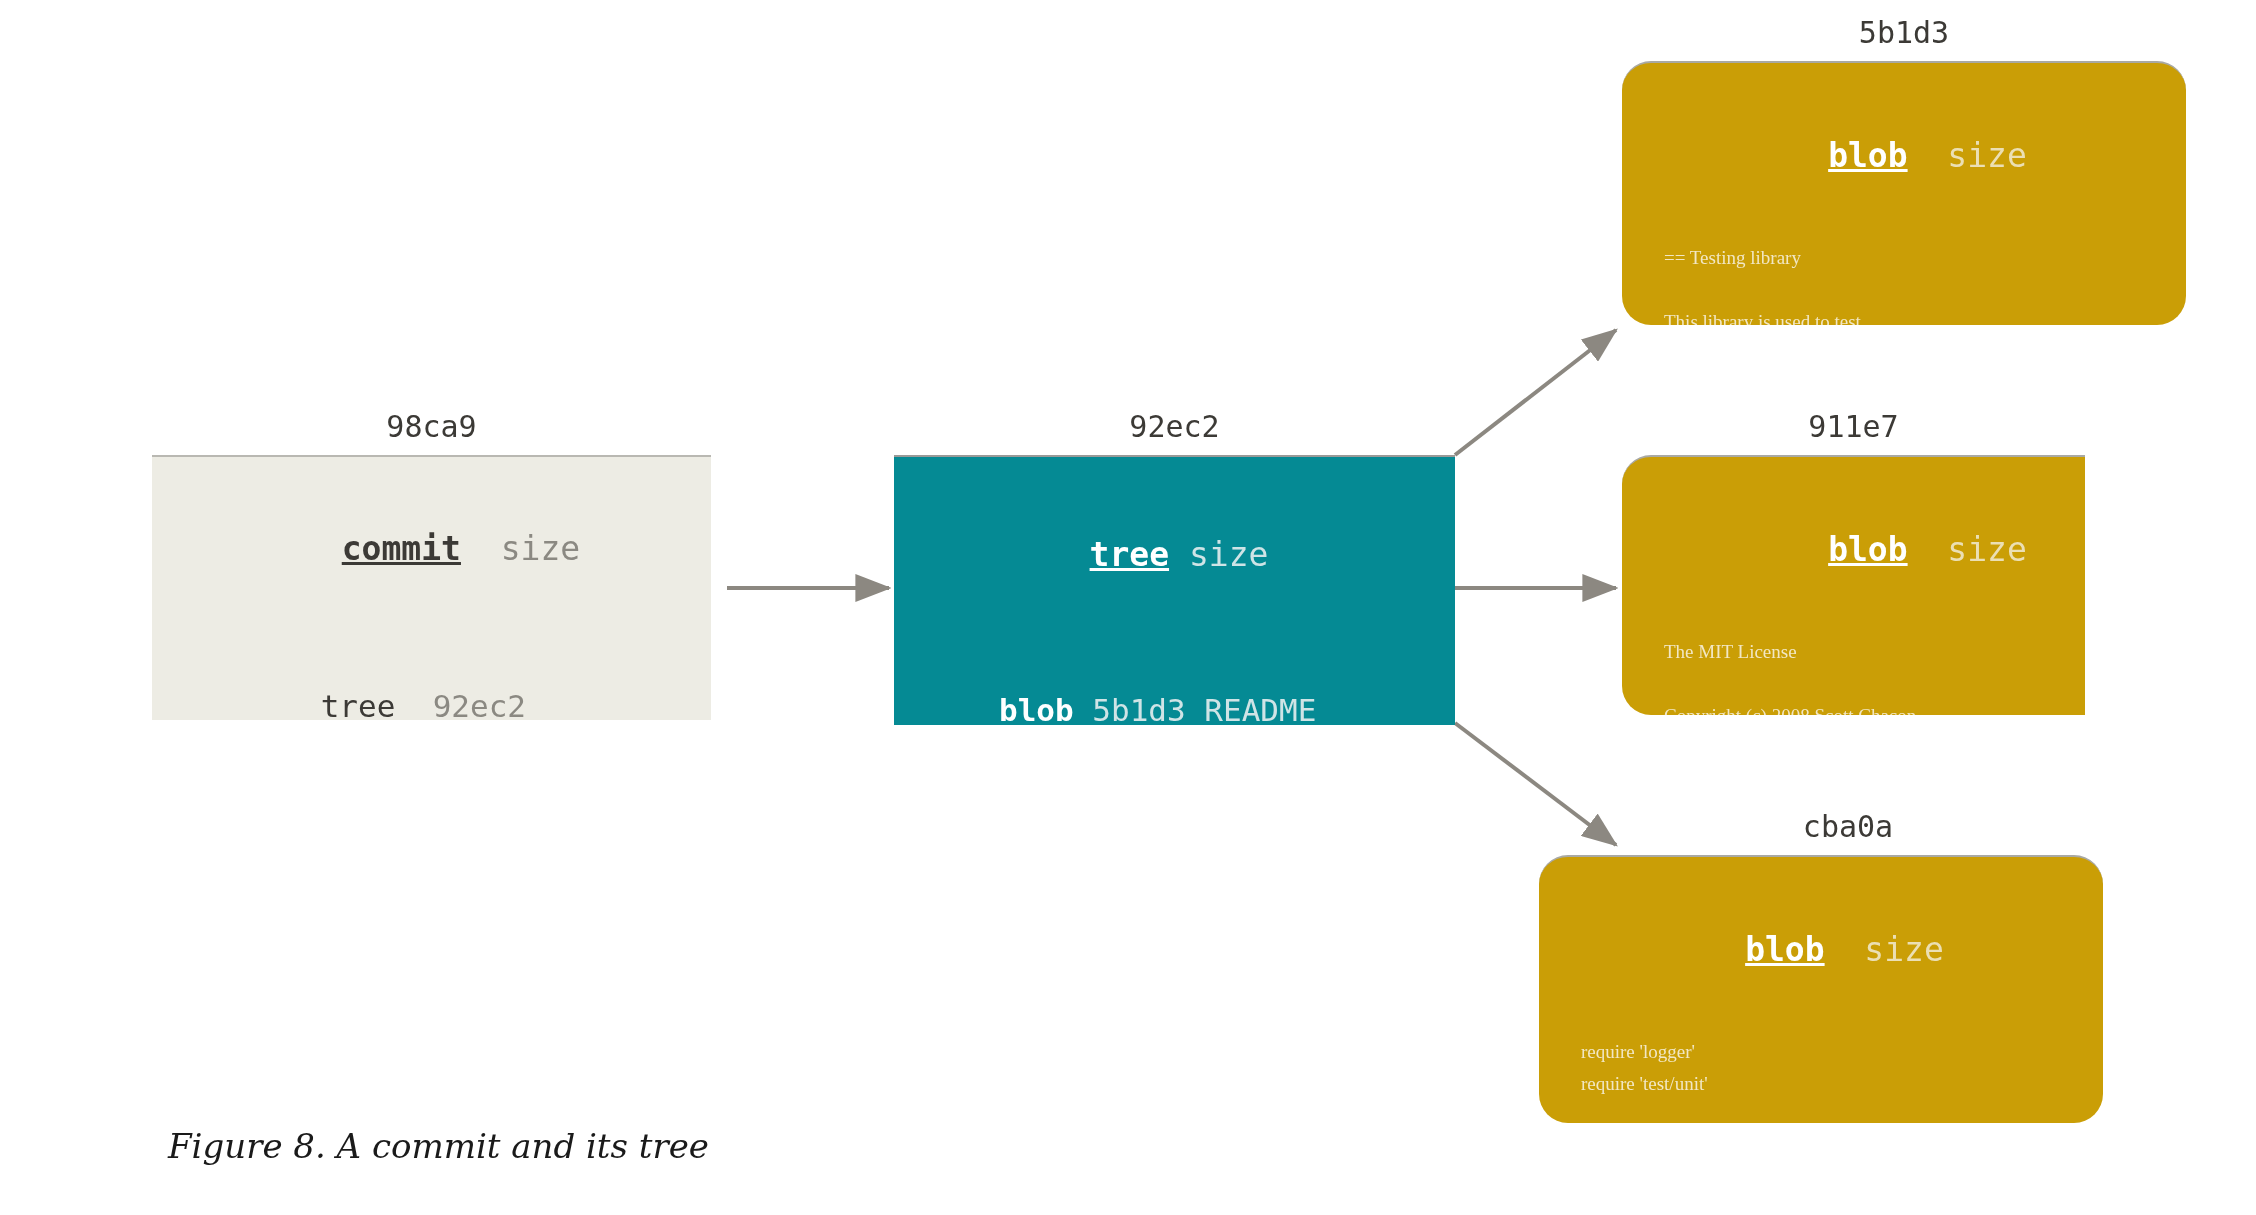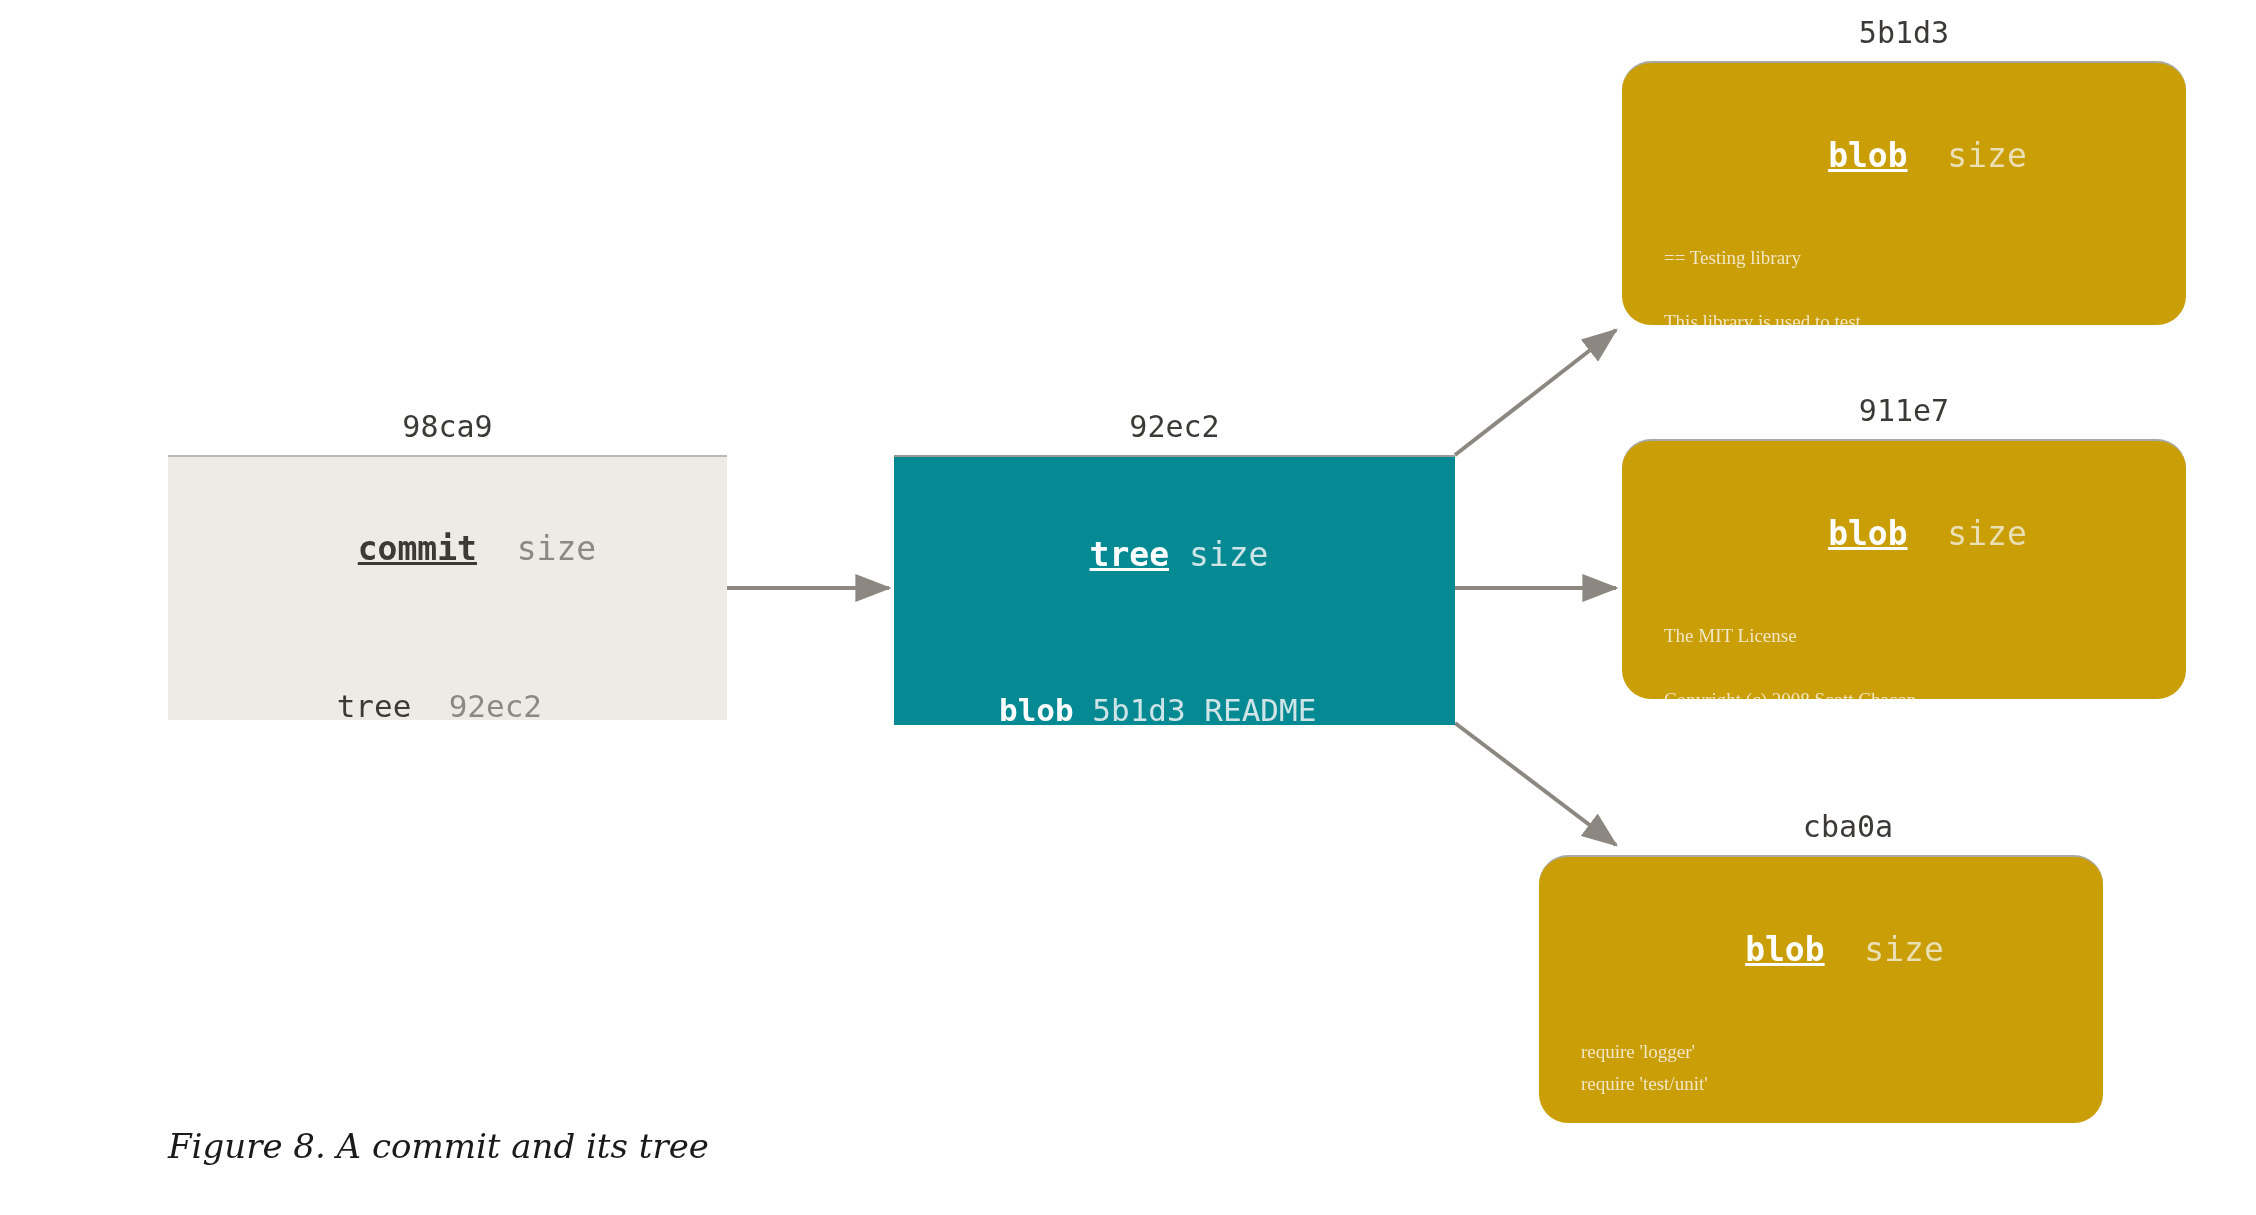--- a/index.html
+++ b/index.html
@@ -142,21 +142,21 @@
 
     <line x1="727" y1="588" x2="889" y2="588" stroke="#8c8881" stroke-width="4" marker-end="url(#arrowhead)"></line>
 
     <line x1="1455" y1="455" x2="1616" y2="330" stroke="#8c8881" stroke-width="4" marker-end="url(#arrowhead)"></line>
 
     <line x1="1455" y1="588" x2="1616" y2="588" stroke="#8c8881" stroke-width="4" marker-end="url(#arrowhead)"></line>
 
     <line x1="1455" y1="723" x2="1616" y2="845" stroke="#8c8881" stroke-width="4" marker-end="url(#arrowhead)"></line>
   </svg>
 
-  <div class="node" id="commit-node" style="left:168px; top:410px; width:559px; height:310px;">
+  <div class="node" id="commit-node" style="left:152px; top:410px; width:559px; height:310px;">
     <div class="node-hash" style="top:0px;">98ca9</div>
     <div class="node-body" style="left:0px; top:45px; width:559px; height:265px;">
       <div class="node-header" style="margin-top:32px; padding-right:116px;padding-left:16px;">
         <span class="type">commit</span><span class="size">&nbsp;&nbsp;size</span>
       </div>
       <div class="node-lines" style="margin-top:2px; text-align:right; padding-right:185px;">
         <div><span>tree</span>&nbsp;&nbsp;<span class="val">92ec2</span></div>
         
         
       </div>
@@ -184,21 +184,21 @@
       <div class="node-header" style="margin-top:33px; padding-right:112px;">
         <span class="type">blob</span><span class="size">&nbsp;&nbsp;size</span>
       </div>
       <div class="node-content" style="margin-top:26px; padding-left:42px;">== Testing library
 
 This library is used to test
 Ruby projects.</div>
     </div>
   </div>
 
-  <div class="node blob-node" id="blob-node-1" style="left:1622px; top:394px; width:564px; height:305px;">
+  <div class="node blob-node" id="blob-node-1" style="left:1622px; top:410px; width:463px; height:305px;">
     <div class="node-hash" style="top:0px;">911e7</div>
     <div class="node-body" style="left:0px; top:45px; width:564px; height:260px;">
       <div class="node-header" style="margin-top:33px; padding-right:112px;">
         <span class="type">blob</span><span class="size">&nbsp;&nbsp;size</span>
       </div>
       <div class="node-content" style="margin-top:26px; padding-left:42px;">The MIT License
 
 Copyright (c) 2008 Scott Chacon
 
 Permission is hereby granted,

